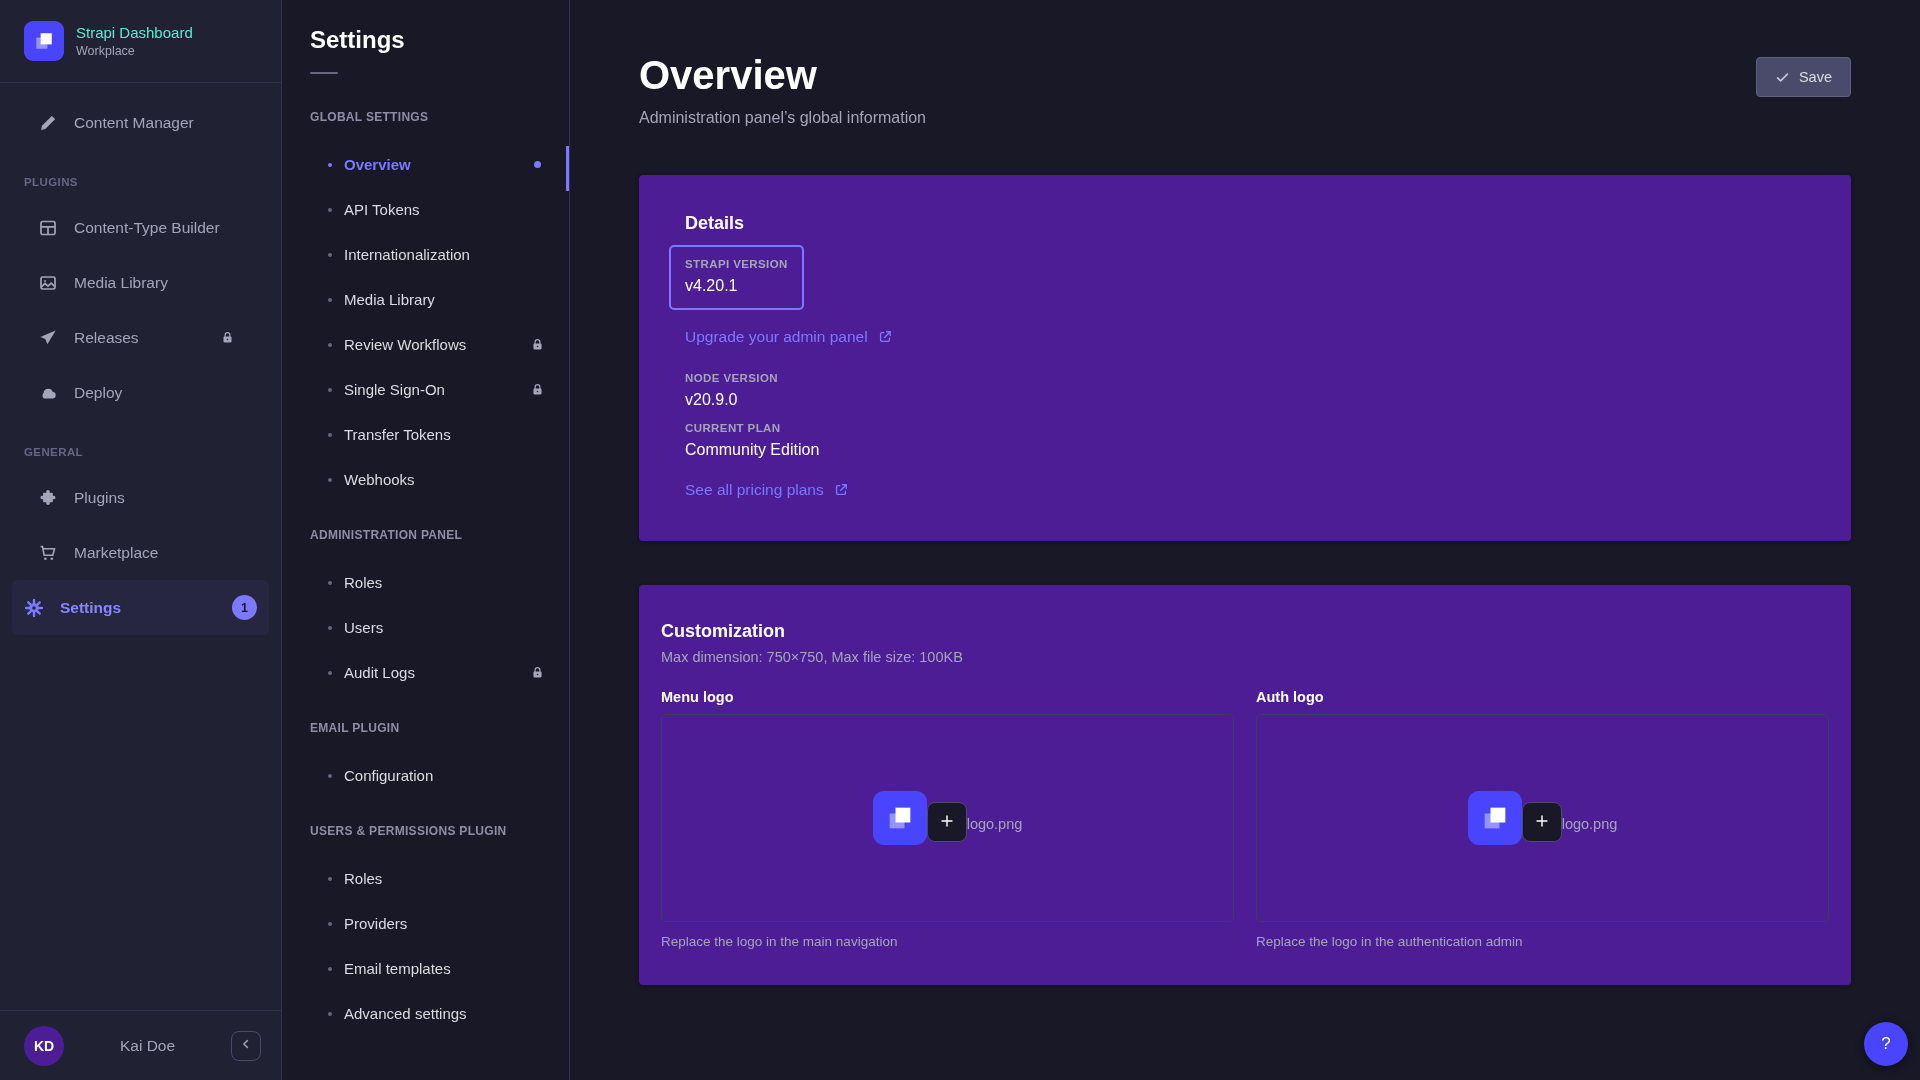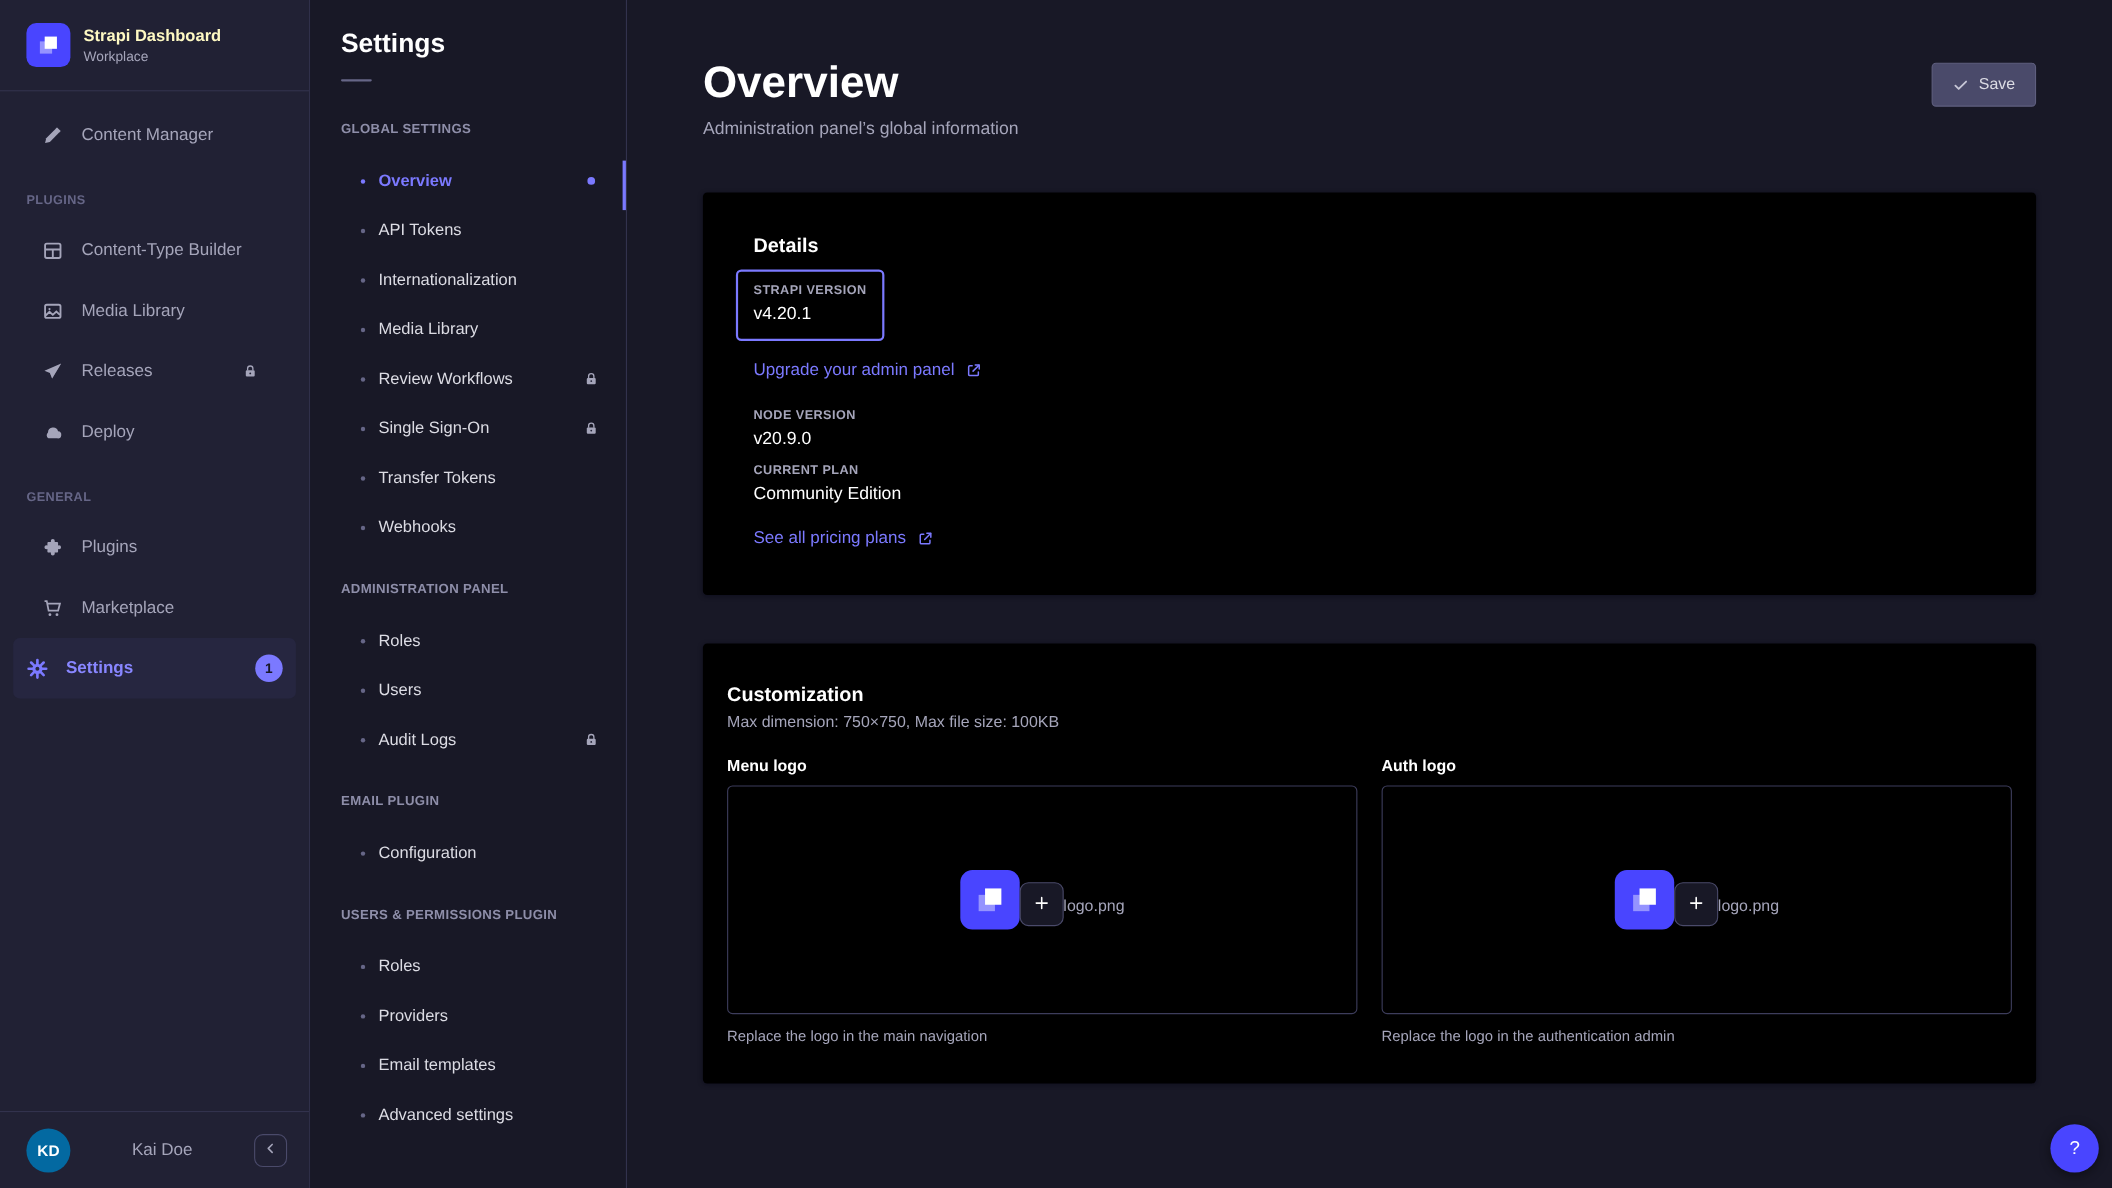--- a/index.html
+++ b/index.html
@@ -7,35 +7,35 @@
   body {
     font-family:"Liberation Sans", sans-serif;
     background:#181826; color:#fff;
     display:flex;
   }
   
   .leftnav { width:282px; min-width:282px; background:#212134; border-right:1px solid #32324d; position:relative; }
   .brand { display:flex; align-items:center; gap:12px; padding:21px 24px; border-bottom:1px solid #32324d; cursor:pointer; }
   .brand-logo { width:40px; height:40px; min-width:40px; border-radius:9px; background:#4945ff; display:flex; align-items:center; justify-content:center; }
   .brand-logo svg { width:30px; height:30px; }
-  .brand-title { font-size:15px; font-weight:700; color:#fef9c3; }
+  .brand-title { font-size:15px; font-weight:400; color:#5eead4; }
   .brand-sub { font-size:12.5px; color:#a5a5ba; margin-top:3px; }
   .nav-items { padding-top:12px; }
   .nav-section-label { margin:26px 24px 12px; font-size:11.5px; font-weight:700; letter-spacing:.4px; color:#666687; }
   .nav-item { height:55px; display:flex; align-items:center; gap:16px; padding:0 38px; color:#a5a5ba; font-size:15.5px; cursor:pointer; }
   .nav-item .icon { width:20px; height:20px; display:flex; color:#a5a5ba; }
   .nav-item .icon svg { width:20px; height:20px; }
   .nav-item .spacer { flex:1; }
   .nav-item .lock { width:15px; height:15px; color:#a5a5ba; margin-right:8px; }
   .nav-item .lock svg { width:15px; height:15px; }
   .nav-item.active { margin:0 12px; padding:0 12px 0 12px; border-radius:6px; background:#262640; color:#8886ff; font-weight:700; }
   .nav-item.active .icon { color:#7b79ff; }
   .badge { min-width:25px; height:25px; padding:0 7px; border-radius:13px; background:#7b79ff; color:#181826; font-size:12.5px; font-weight:700; display:flex; align-items:center; justify-content:center; }
   .user-bar { position:absolute; left:0; right:0; bottom:0; height:70px; border-top:1px solid #32324d; display:flex; align-items:center; gap:10px; padding:0 20px 0 24px; background:#212134; }
-  .avatar { width:40px; height:40px; border-radius:50%; background:#0369a1; color:#fff; font-size:14px; font-weight:700; display:flex; align-items:center; justify-content:center; cursor:pointer; }
+  .avatar { width:40px; height:40px; border-radius:50%; background:#4c1d95; color:#fff; font-size:14px; font-weight:700; display:flex; align-items:center; justify-content:center; cursor:pointer; }
   .user-name { flex:1; text-align:center; color:#a5a5ba; font-size:15.5px; }
   .collapse-btn { width:30px; height:30px; background:transparent; border:1px solid #4a4a6a; border-radius:8px; color:#a5a5ba; display:flex; align-items:center; justify-content:center; cursor:pointer; }
   .collapse-btn svg { width:16px; height:16px; }
   
   .subnav { width:288px; min-width:288px; background:#181826; border-right:1px solid #32324d; position:relative; }
   .subnav-title { padding:26px 28px 0; font-size:24px; font-weight:700; color:#fff; }
   .subnav-divider { width:28px; height:2px; border-radius:2px; background:#666687; margin:18px 0 0 28px; }
   .subnav-section-label { margin:26px 28px 18px; font-size:12px; font-weight:700; letter-spacing:.3px; color:#8e8ea9; }
   #subnav-sections > div:first-child .subnav-section-label { margin-top:36px; }
   .subnav-item { height:45px; display:flex; align-items:center; gap:12px; padding:0 24px 0 46px; color:#dcdce4; font-size:15px; cursor:pointer; position:relative; }
@@ -47,21 +47,21 @@
   .notif-dot { position:absolute; right:28px; top:19px; width:7px; height:7px; border-radius:50%; background:#7b79ff; }
   .active-indicator { position:absolute; top:146px; right:0; width:3px; height:45px; background:#7b79ff; z-index:2; }
   
   .main { flex:1; padding:0 69px; position:relative; }
   .main-header { display:flex; justify-content:space-between; align-items:flex-start; padding-top:55px; }
   .page-title { font-size:40px; line-height:1; font-weight:700; color:#fff; }
   .page-subtitle { margin-top:14px; font-size:16px; color:#a5a5ba; }
   .save-btn { margin-top:2px; height:40px; padding:0 18px; background:#4a4a6a; border:1px solid #5e5e7e; border-radius:4px; color:#dcdce4; font-size:14.5px; display:flex; align-items:center; gap:9px; cursor:pointer; font-family:inherit; }
   .save-btn .icon { width:15px; height:15px; color:#c7c7d7; display:flex; }
   .save-btn .icon svg { width:15px; height:15px; }
-  .card { background:#000000; border-radius:4px; box-shadow:0 1px 4px rgba(3,3,16,.35); padding:38px 46px 42px; }
+  .card { background:#4c1d95; border-radius:4px; box-shadow:0 1px 4px rgba(3,3,16,.35); padding:38px 46px 42px; }
   .card-details { margin-top:48px; }
   .card-title { font-size:18px; font-weight:700; color:#fff; }
   .fields-grid { display:grid; grid-template-columns:1fr; margin-top:24px; }
   .field-label { font-size:11.5px; font-weight:700; letter-spacing:.4px; color:#a5a5ba; }
   .field-value { margin-top:7px; font-size:16px; color:#fff; }
   .focus-box { display:inline-block; border:2px solid #7b79ff; border-radius:5px; padding:11px 14px 13px; margin:-13px 0 0 -16px; }
   .ext-link { display:inline-flex; align-items:center; gap:9px; color:#7b79ff; font-size:15.5px; cursor:pointer; }
   .ext-link .icon { width:16px; height:16px; display:flex; }
   .ext-link .icon svg { width:16px; height:16px; }
   .mt18 { margin-top:18px; display:block; }

